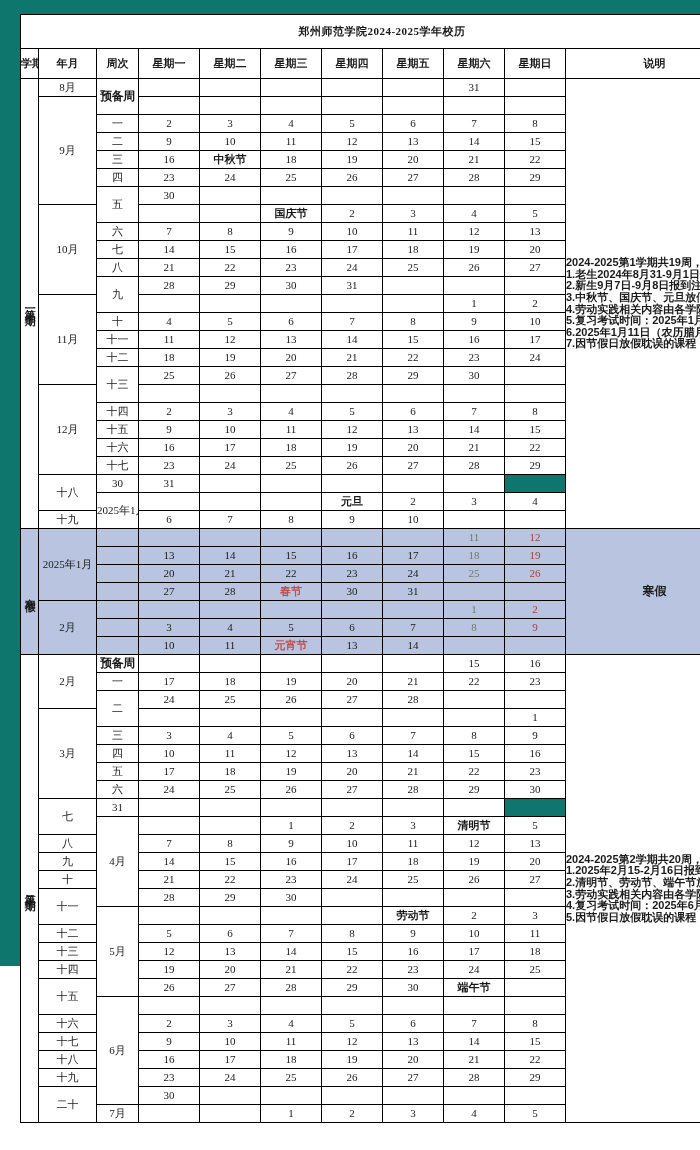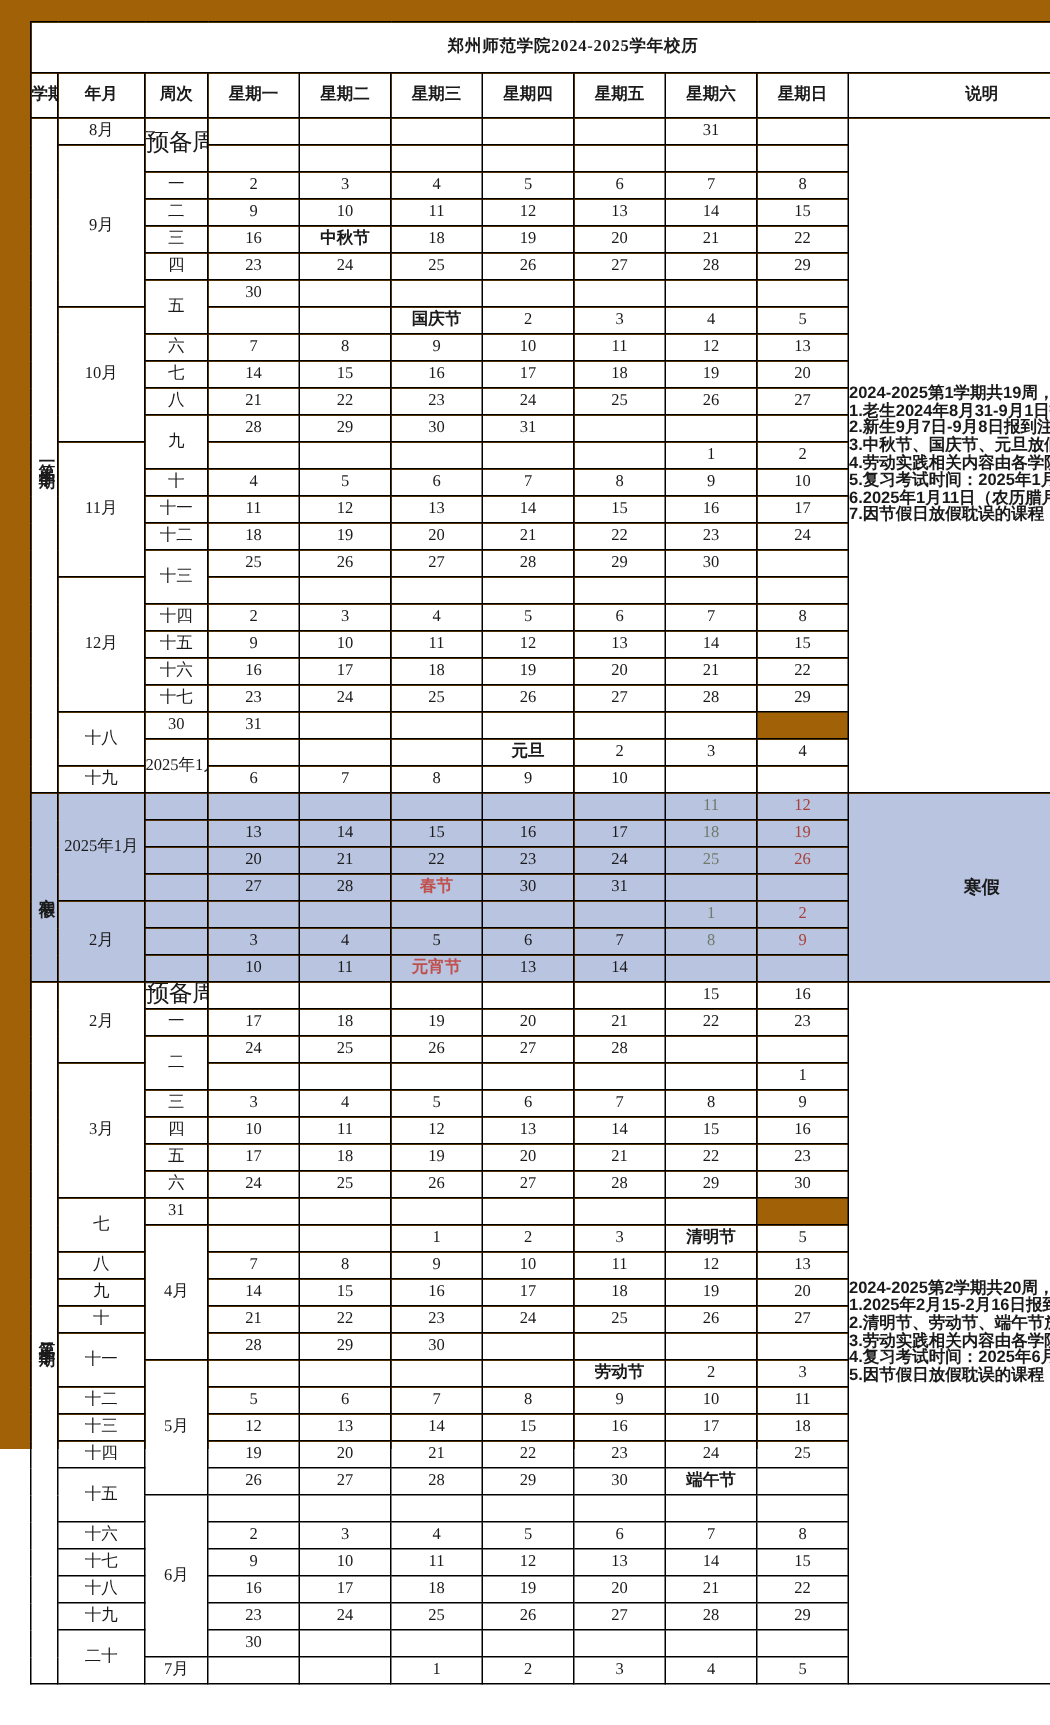--- a/index.html
+++ b/index.html
@@ -6,21 +6,21 @@
   * { box-sizing: border-box; }
   html, body {
     margin: 0; padding: 0;
     background: #ffffff;
     width: 700px; height: 1150px;
     font-family: "Liberation Serif", "DejaVu Serif", serif;
   }
   #page {
     width: 700px; height: 966px;
     position: relative;
-    background: #a16207;
+    background: #0f766e;
     padding: 14px 20px 0 20px;
   }
   table.cal {
     border-collapse: collapse;
     table-layout: fixed;
     width: 660px;
     border: 1px solid #000;
   }
   table.cal td, table.cal th {
     border: 1px solid #000;
@@ -71,23 +71,23 @@
   tr.r { height: 18px; }
   td.day { font-size: 11.5px; }
   td.sat { color: #8a8a7a; }
   td.sun { color: #a8413c; }
   td.holiday { color: #c0504d; font-weight: bold; font-family: Liberation Serif, serif; font-size: 10.5px; }
   td.wk, td.ym {
     font-size: 11.5px;
     font-family: "Liberation Serif","DejaVu Serif",serif;
   }
   td.wk.prep {
-    font-size: 16px;
+    font-size: 12px;
     font-family: "Liberation Sans","DejaVu Sans",sans-serif;
-    font-weight: normal;
+    font-weight: bold;
     letter-spacing: -0.5px;
   }
   
   td.termlbl {
     font-size: 11.5px;
     font-weight: bold;
     font-family: "Liberation Sans","DejaVu Sans",sans-serif;
     padding: 0;
     line-height: 1.2;
   }

